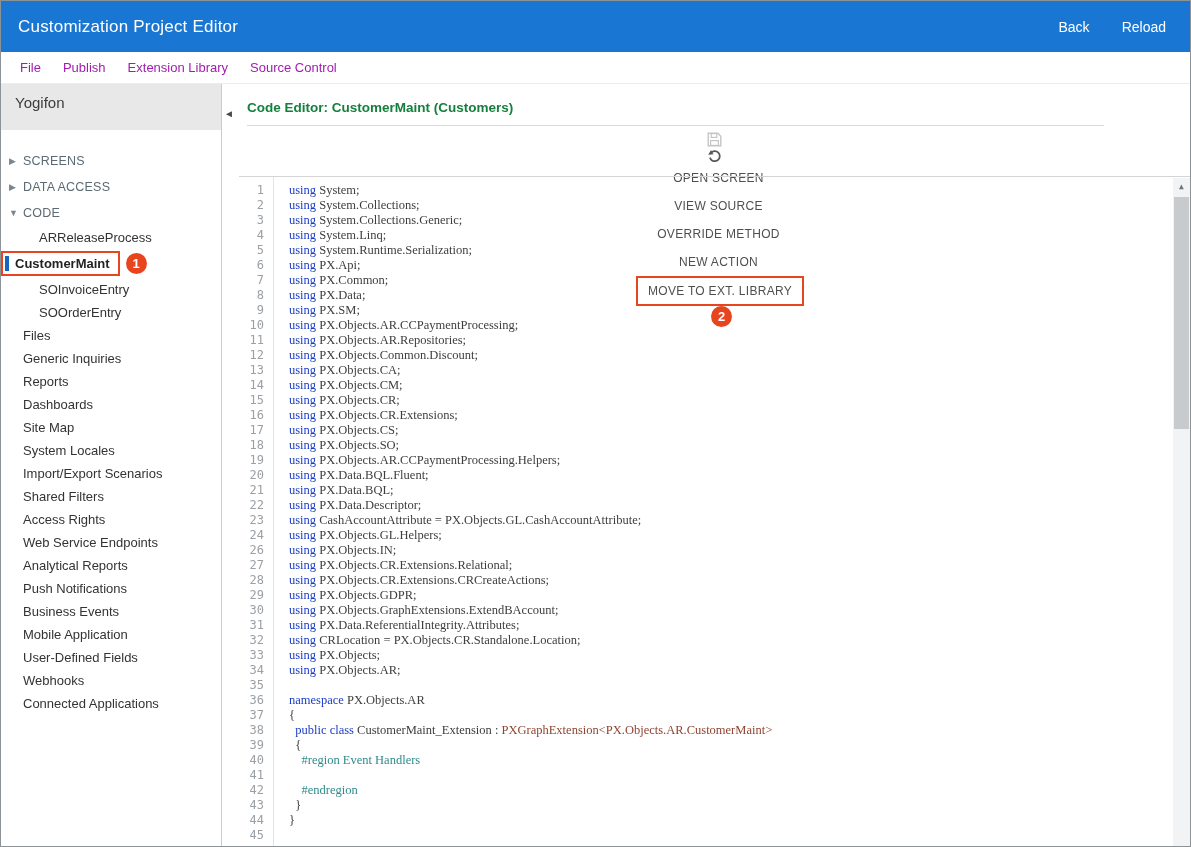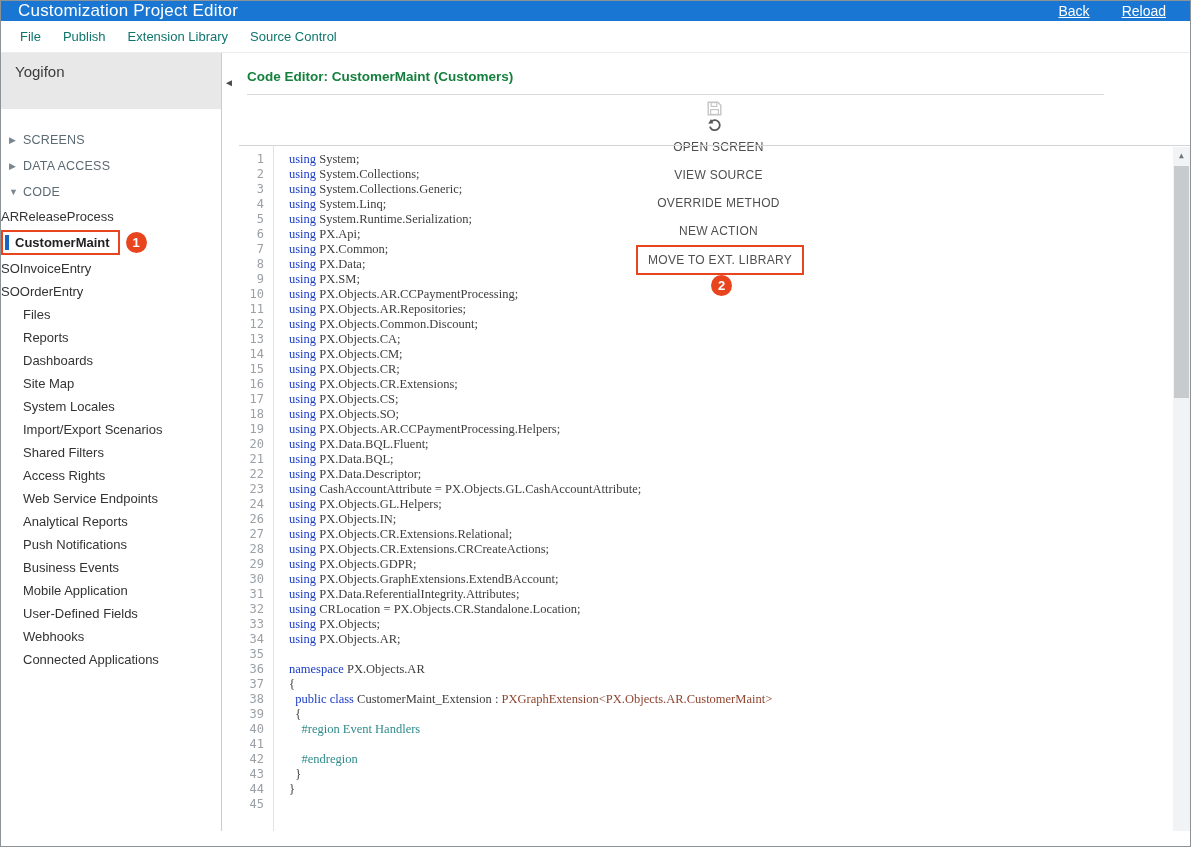--- a/index.html
+++ b/index.html
@@ -3,39 +3,39 @@
 <meta charset="utf-8">
 <style>
   * { margin:0; padding:0; box-sizing:border-box; }
   html,body { background:#ffffff; font-family:"Liberation Sans", sans-serif; }
   .window {
     width:1191px; height:847px; border:1px solid #8d9296; background:#fff;
     position:relative; overflow:hidden;
   }
   
   .topbar {
-    height:20px; background:var(--accent,#1976d2); display:flex; align-items:center;
+    height:51px; background:var(--accent,#1976d2); display:flex; align-items:center;
     padding:0 24px 0 17px; color:#fff;
   }
   .topbar-title { font-size:17px; font-weight:400; flex:1; letter-spacing:.2px; }
-  .topbar-link { color:#fff; font-size:14px; text-decoration:underline; margin-left:32px; cursor:pointer; }
+  .topbar-link { color:#fff; font-size:14px; margin-left:32px; cursor:pointer; }
   
   .menubar { height:32px; display:flex; align-items:center; padding-left:8px; background:#fff; border-bottom:1px solid #ececec; }
-  .menu-item { font-size:13px; color:#0f766e; padding:0 11px; cursor:pointer; }
+  .menu-item { font-size:13px; color:#a21caf; padding:0 11px; cursor:pointer; }
   
   .main { display:flex; height:778px; position:relative; }
   .collapse-arrow { position:absolute; left:223px; top:24px; font-size:10px; color:#4a4a4a; cursor:pointer; z-index:3; }
   
   .sidebar { width:221px; border-right:1px solid #c9cdd0; background:#fff; flex-shrink:0; overflow:hidden; }
-  .sidebar-header { height:56px; background:#e8e8e8; line-height:38px; padding-left:14px; font-size:15px; color:#3c3c3c; }
+  .sidebar-header { height:46px; background:#e8e8e8; line-height:38px; padding-left:14px; font-size:15px; color:#3c3c3c; }
   .tree { padding-top:18px; }
   .tree-section { height:26px; display:flex; align-items:center; padding-left:8px; cursor:pointer; }
   .tree-arrow { width:14px; font-size:9px; color:#7a868e; flex-shrink:0; }
   .tree-section .sec-label { font-size:12.5px; color:#5c6a73; letter-spacing:.2px; }
-  .tree-child { height:23px; line-height:23px; font-size:13px; color:#333; cursor:pointer; white-space:nowrap; }
+  .tree-child { height:23px; line-height:23px; padding-left:38px; font-size:13px; color:#333; cursor:pointer; white-space:nowrap; }
   .tree-child-row { height:29px; display:flex; align-items:center; white-space:nowrap; }
   .ann-box { border:2px solid var(--ann,#e8451f); display:inline-flex; align-items:center; background:#fff; }
   .sel-box { padding:3px 8px 3px 0; }
   .sel-bar { width:4px; height:15px; background:var(--selbar,#1565c0); margin:0 6px 0 2px; }
   .sel-label { font-size:13px; font-weight:bold; color:#222; cursor:pointer; }
   .badge {
     width:21px; height:21px; border-radius:50%; background:var(--ann,#e8451f); color:#fff;
     font-size:13px; font-weight:bold; display:inline-flex; align-items:center; justify-content:center;
     margin-left:6px; flex-shrink:0;
   }
@@ -118,20 +118,21 @@
             <span class="sel-label">CustomerMaint</span>
           </span>
           <span class="badge">1</span>
         </div>
 
         <div class="tree-child">SOInvoiceEntry</div>
         <div class="tree-child">SOOrderEntry</div>
 
         <div id="sidebar-items">
             <div class="flat-item">Files</div>
+            <div class="flat-item">Generic Inquiries</div>
             <div class="flat-item">Reports</div>
             <div class="flat-item">Dashboards</div>
             <div class="flat-item">Site Map</div>
             <div class="flat-item">System Locales</div>
             <div class="flat-item">Import/Export Scenarios</div>
             <div class="flat-item">Shared Filters</div>
             <div class="flat-item">Access Rights</div>
             <div class="flat-item">Web Service Endpoints</div>
             <div class="flat-item">Analytical Reports</div>
             <div class="flat-item">Push Notifications</div>

